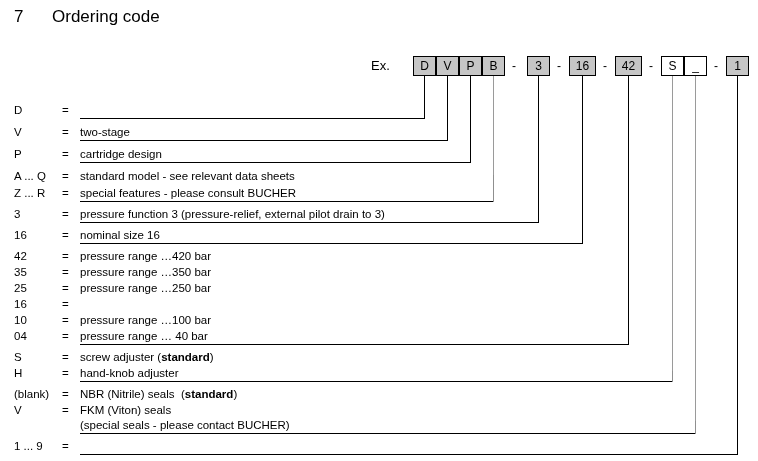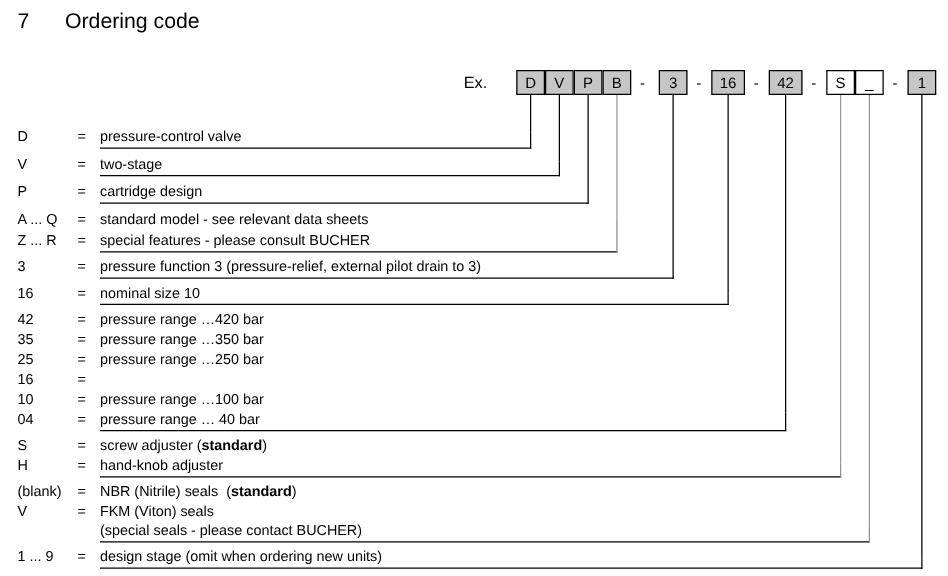--- a/index.html
+++ b/index.html
@@ -119,21 +119,20 @@
   <div class="drop grey" style="left:493px;height:99px;"></div>
   <div class="drop" style="left:538px;height:136px;"></div>
   <div class="drop" style="left:582px;height:159px;"></div>
   <div class="drop" style="left:628px;height:254px;"></div>
   <div class="drop grey" style="left:672px;height:295px;"></div>
   <div class="drop grey" style="left:695px;height:345px;"></div>
   <div class="drop" style="left:737px;height:371px;"></div>
 
   <div class="code" style="top:104px;">D</div>
   <div class="eq" style="top:104px;">=</div>
-  <div class="desc" style="top:104px;">pressure-control valve</div>
   <div class="hline" style="left:80px;top:118px;width:345px;"></div>
 
   <div class="code" style="top:126px;">V</div>
   <div class="eq" style="top:126px;">=</div>
   <div class="desc" style="top:126px;">two-stage</div>
   <div class="hline" style="left:80px;top:140px;width:368px;"></div>
 
   <div class="code" style="top:148px;">P</div>
   <div class="eq" style="top:148px;">=</div>
   <div class="desc" style="top:148px;">cartridge design</div>
@@ -148,21 +147,21 @@
   <div class="desc" style="top:187px;">special features - please consult BUCHER</div>
   <div class="hline" style="left:80px;top:201px;width:414px;"></div>
 
   <div class="code" style="top:208px;">3</div>
   <div class="eq" style="top:208px;">=</div>
   <div class="desc" style="top:208px;">pressure function 3 (pressure-relief, external pilot drain to 3)</div>
   <div class="hline" style="left:80px;top:222px;width:459px;"></div>
 
   <div class="code" style="top:229px;">16</div>
   <div class="eq" style="top:229px;">=</div>
-  <div class="desc" style="top:229px;">nominal size 10</div>
+  <div class="desc" style="top:229px;">nominal size 16</div>
   <div class="hline" style="left:80px;top:243px;width:503px;"></div>
 
   <div class="code" style="top:250px;">42</div>
   <div class="eq" style="top:250px;">=</div>
   <div class="desc" style="top:250px;">pressure range …420 bar</div>
 
   <div class="code" style="top:266px;text-align:center;">35</div>
   <div class="eq" style="top:266px;">=</div>
   <div class="desc" style="top:266px;">pressure range …350 bar</div>
 
@@ -197,21 +196,20 @@
 
   <div class="code" style="top:404px;">V</div>
   <div class="eq" style="top:404px;">=</div>
   <div class="desc" style="top:404px;">FKM (Viton) seals</div>
 
   <div class="desc" style="top:419px;">(special seals - please contact BUCHER)</div>
   <div class="hline" style="left:80px;top:433px;width:616px;"></div>
 
   <div class="code" style="top:440px;">1 ... 9</div>
   <div class="eq" style="top:440px;">=</div>
-  <div class="desc" style="top:440px;">design stage (omit when ordering new units)</div>
   <div class="hline" style="left:80px;top:454px;width:658px;"></div>
 
   <div class="vline" style="left:424px;top:106px;height:13px;"></div>
   <div class="vline" style="left:447px;top:129px;height:12px;"></div>
   <div class="vline" style="left:470px;top:152px;height:11px;"></div>
   <div class="vline grey" style="left:493px;top:175px;height:27px;"></div>
   <div class="vline" style="left:538px;top:212px;height:11px;"></div>
   <div class="vline" style="left:582px;top:235px;height:9px;"></div>
   <div class="vline" style="left:628px;top:330px;height:15px;"></div>
   <div class="vline grey" style="left:672px;top:371px;height:11px;"></div>

